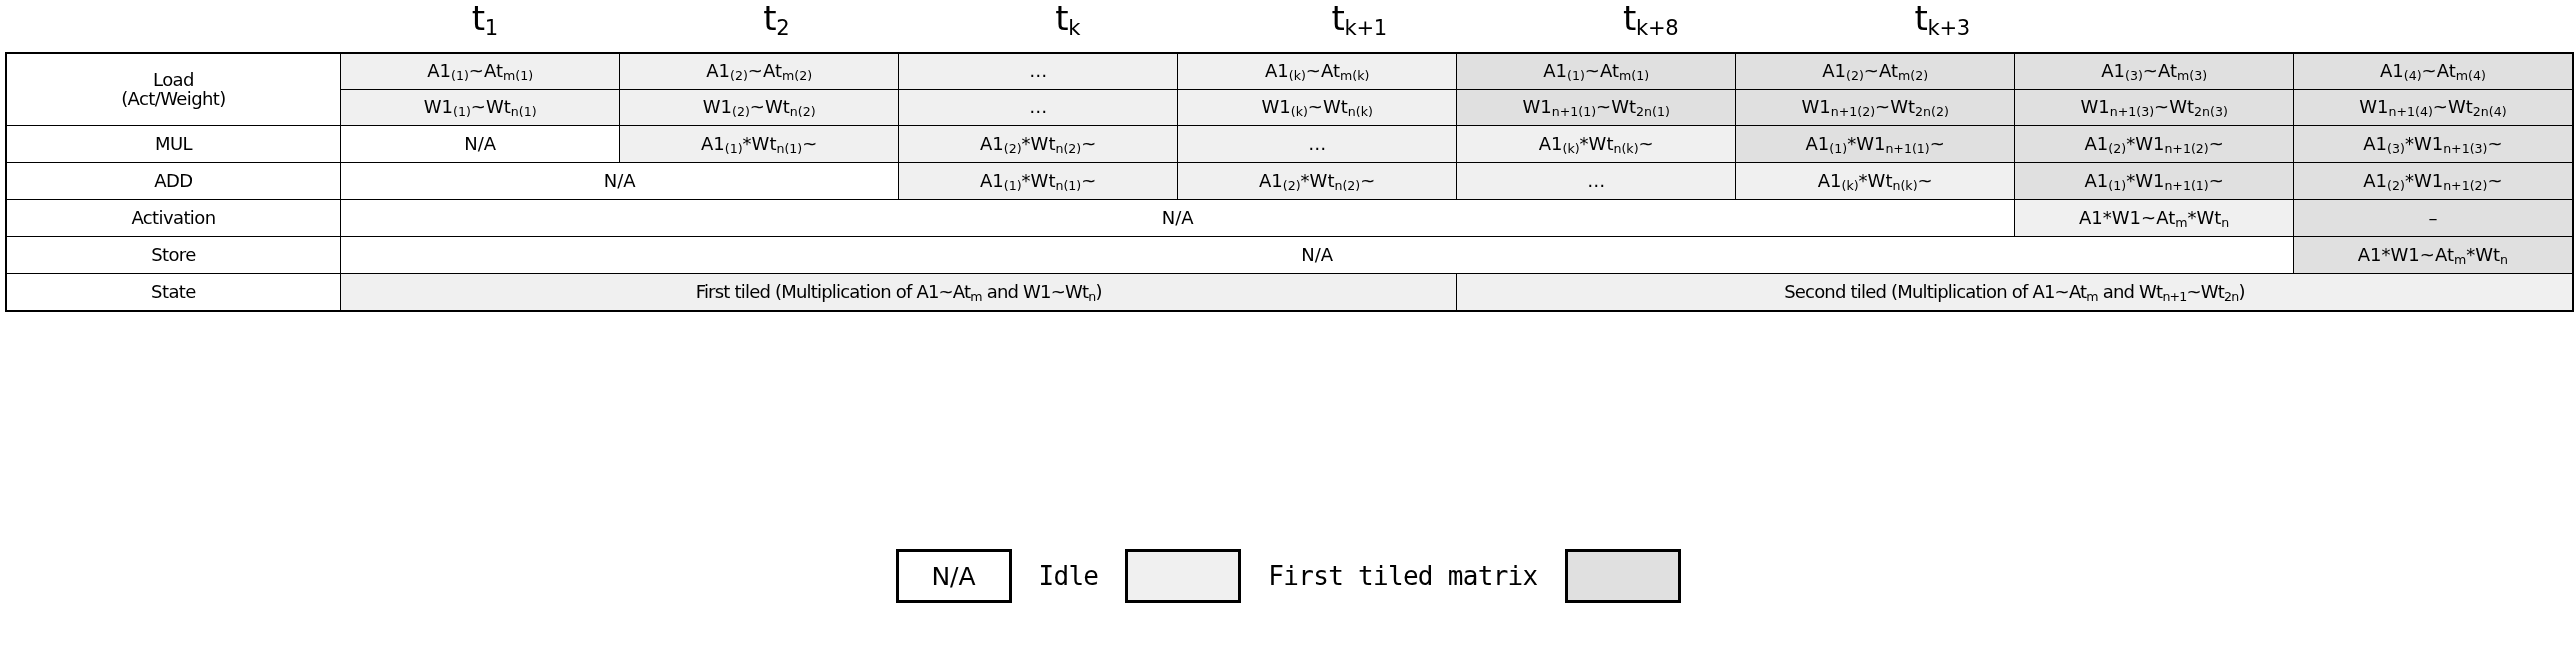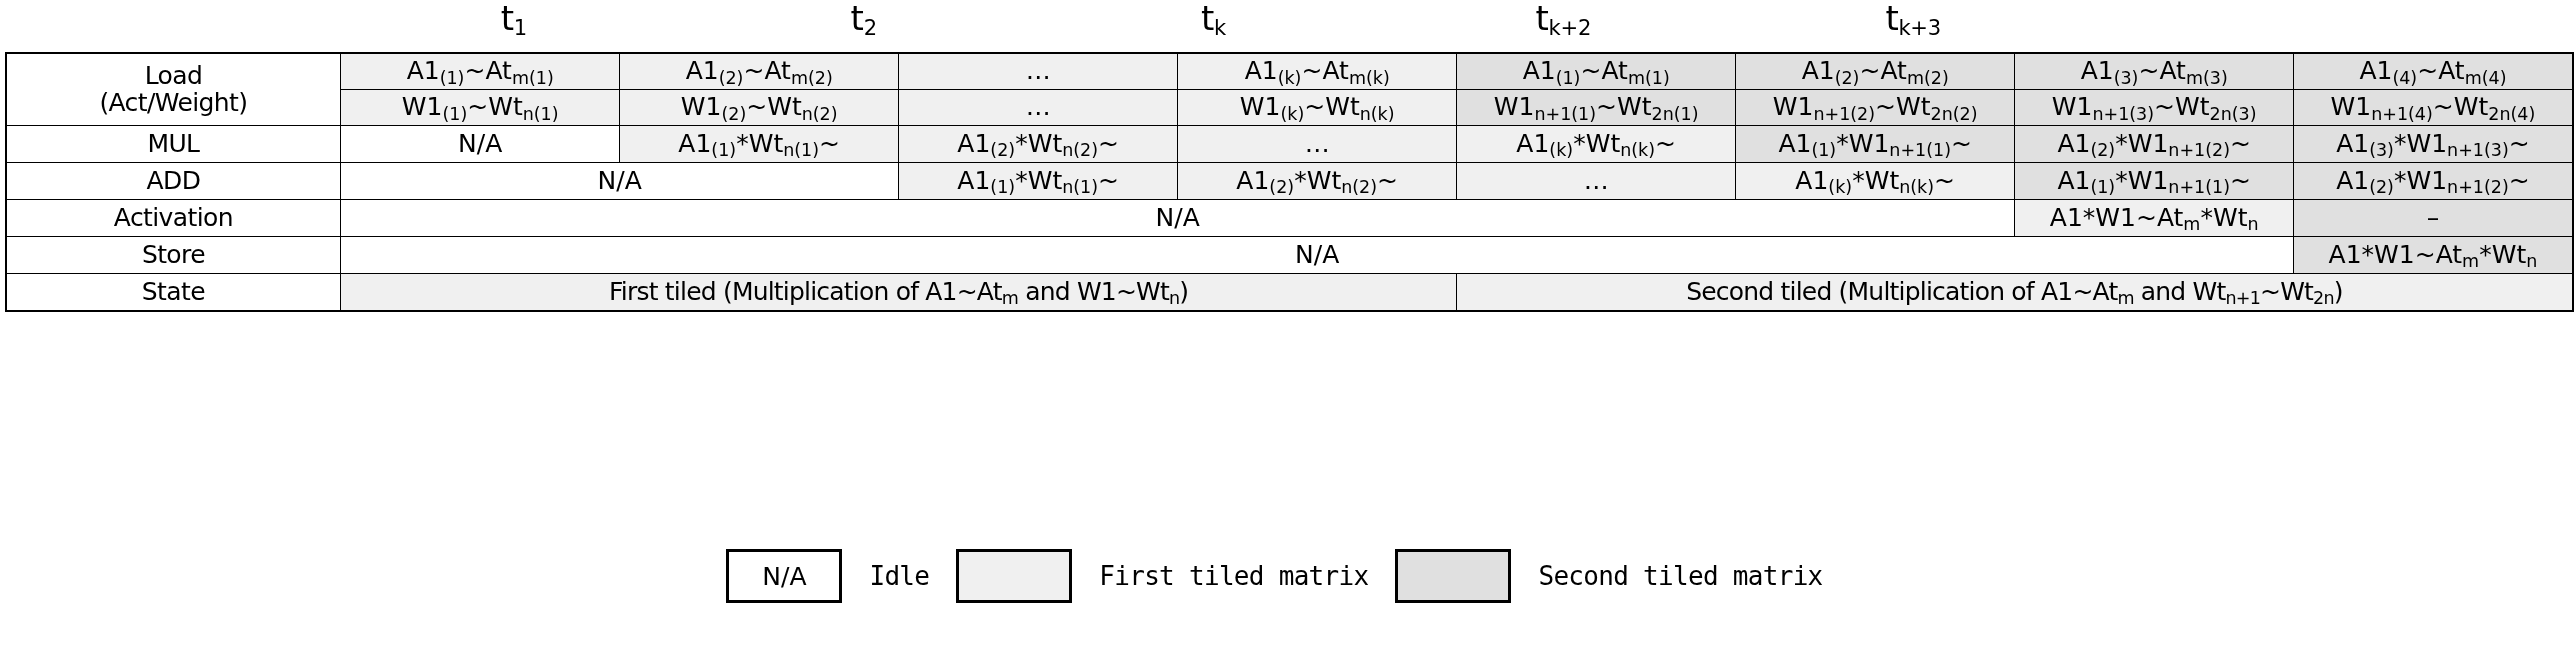--- a/index.html
+++ b/index.html
@@ -67,21 +67,21 @@
     table-layout: fixed;
     border: 2.4px solid #000;
   }
   table.sched td {
     border: 1.8px solid #000;
     text-align: center;
     vertical-align: middle;
     padding: 0;
     background: #ffffff;
     font-family: "DejaVu Sans", "Liberation Sans", sans-serif;
-    font-size: 25px;
+    font-size: 18px;
     line-height: 1.05;
     white-space: nowrap;
     overflow: hidden;
   }
   td.rowlabel {
     width: 335px;
     font-family: "DejaVu Sans Mono", "Liberation Mono", monospace;
     font-size: 29.5px;
     line-height: 1.12;
     background: #ffffff;
@@ -160,21 +160,24 @@
     <div class="tcol">
         <span class="tlabel">t<sub>1</sub></span>
       </div>
     <div class="tcol">
         <span class="tlabel">t<sub>2</sub></span>
       </div>
     <div class="tcol">
         <span class="tlabel">t<sub>k</sub></span>
       </div>
     <div class="tcol">
-        <span class="tlabel">t<sub>k+2</sub></span>
+        <span class="tlabel">t<sub>k+1</sub></span>
+      </div>
+    <div class="tcol">
+        <span class="tlabel">t<sub>k+8</sub></span>
       </div>
     <div class="tcol">
         <span class="tlabel">t<sub>k+3</sub></span>
       </div>
   </div>
 
   <table class="sched">
     <colgroup>
       <col style="width:335px">
       <col class="datacol">
@@ -252,17 +255,16 @@
       </tr>
     </tbody>
   </table>
 
   <div class="legend">
     <div class="swatch">N/A</div>
     <div class="ltext">Idle</div>
     <div class="swatch s1"></div>
     <div class="ltext">First tiled matrix</div>
     <div class="swatch s2"></div>
-    <div class="ltext">Second tiled matrix</div>
   </div>
 
 </div>
 
 
 </body></html>

